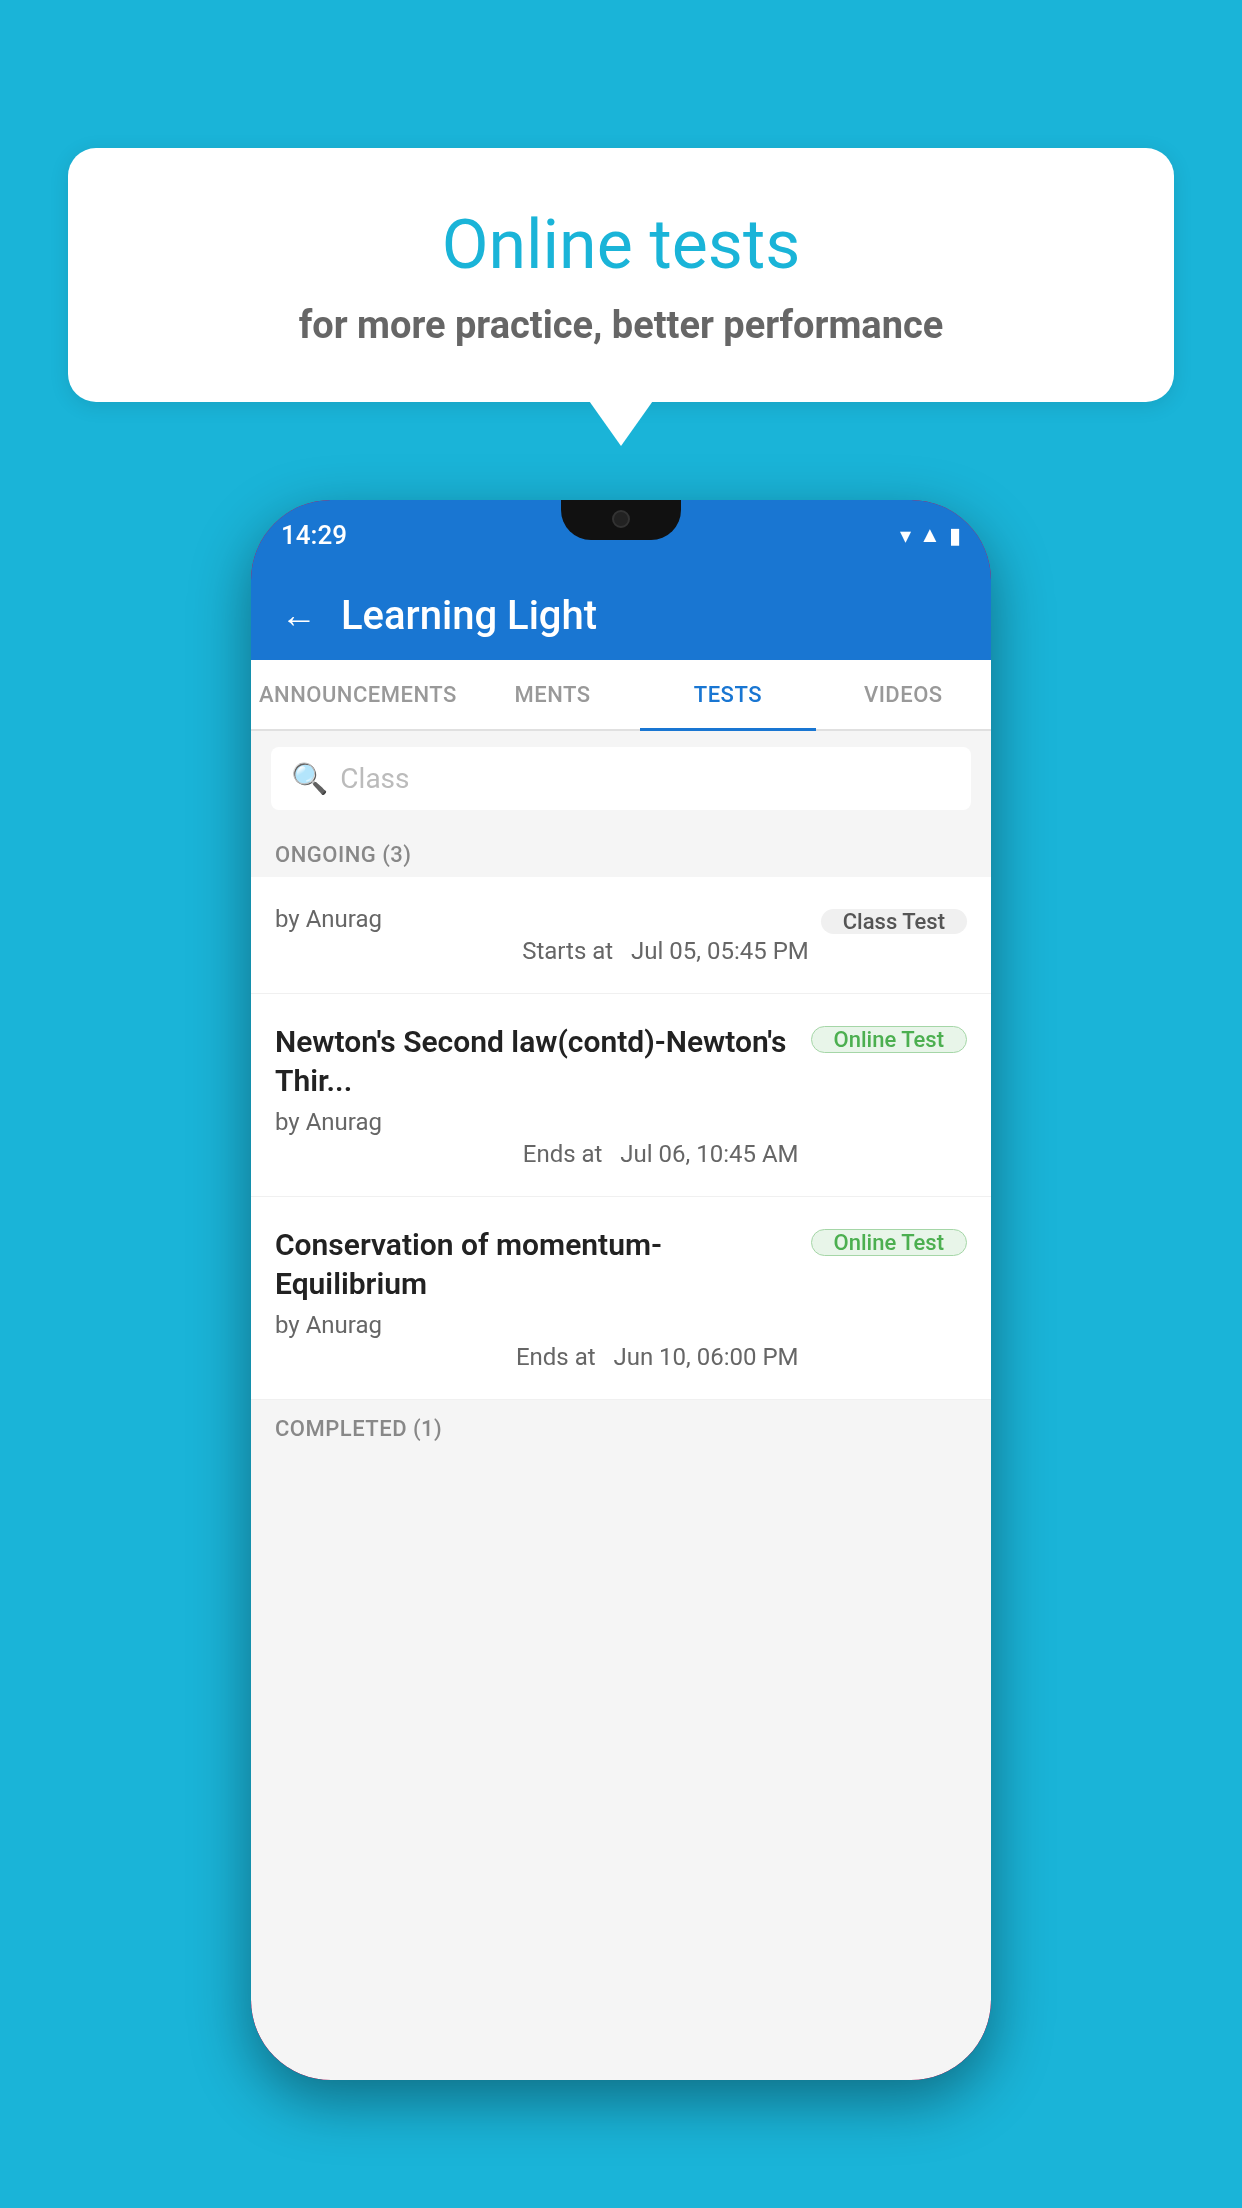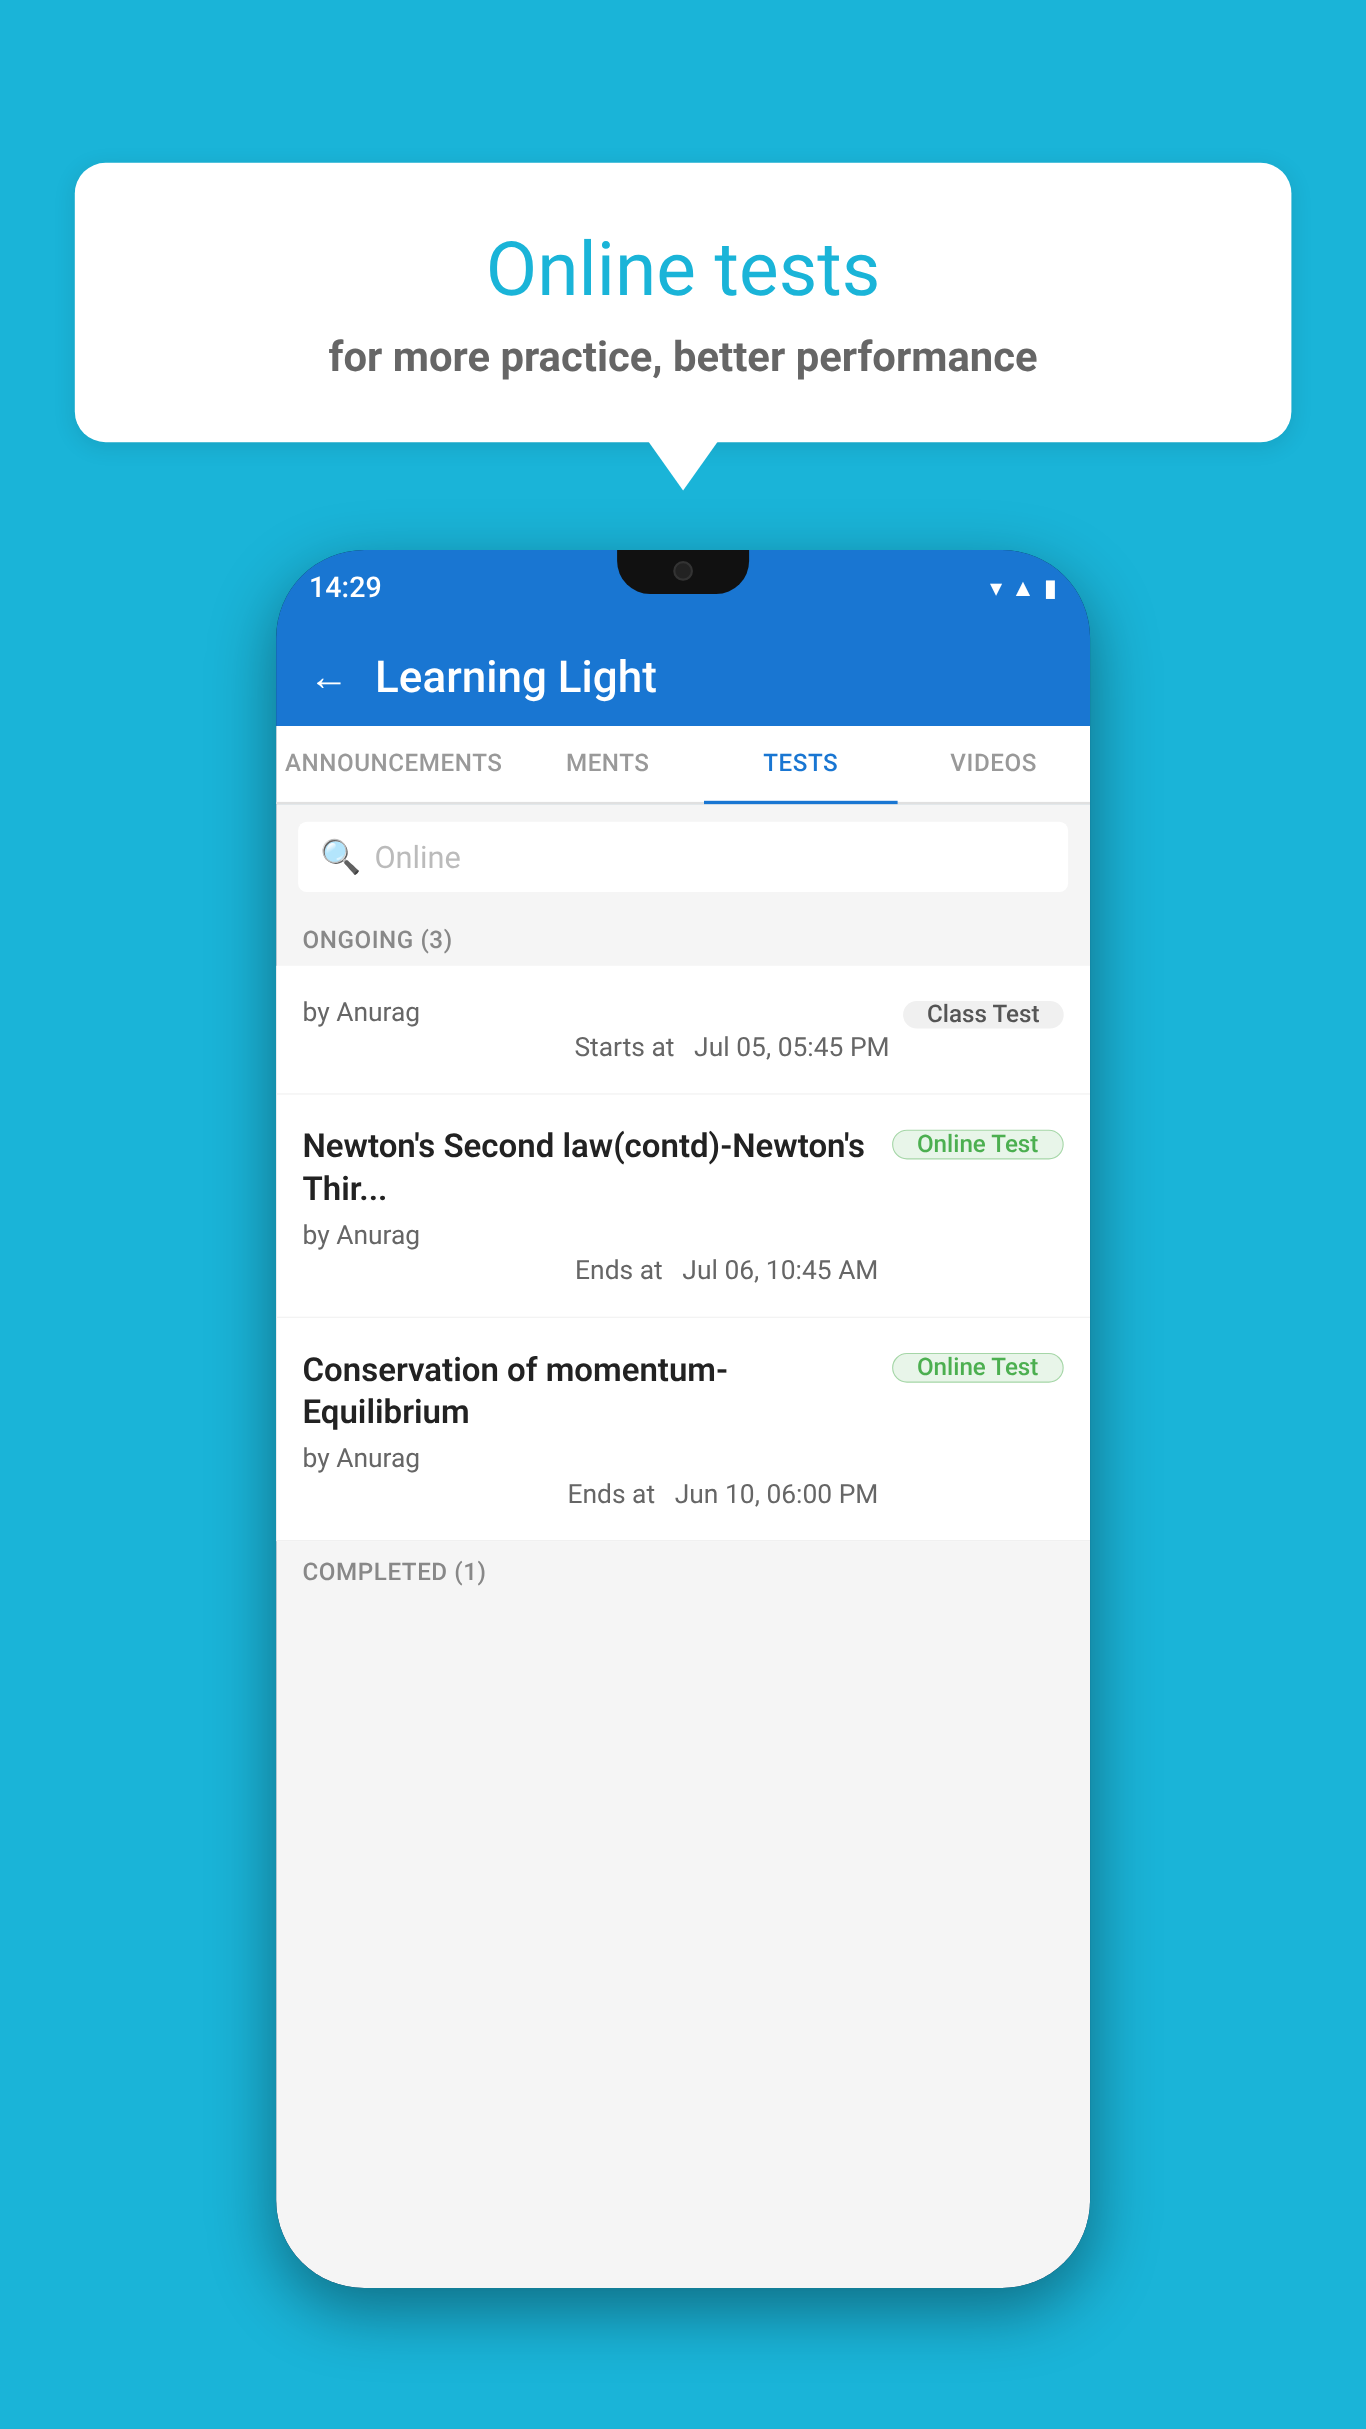--- a/index.html
+++ b/index.html
@@ -49,21 +49,21 @@
     }
 
     
     .phone-frame {
       position: absolute;
       top: 500px;
       left: 50%;
       transform: translateX(-50%);
       width: 740px;
       height: 1580px;
-      background: #0c4a6e;
+      background: #be185d;
       border-radius: 80px;
       box-shadow: 0 20px 60px rgba(0,0,0,0.4);
       overflow: hidden;
     }
 
     
     .phone-status-bar {
       background: #1976d2;
       height: 70px;
       display: flex;
@@ -297,21 +297,21 @@
       <div class="tab-item">ANNOUNCEMENTS</div>
       <div class="tab-item">MENTS</div>
       <div class="tab-item active">TESTS</div>
       <div class="tab-item">VIDEOS</div>
     </div>
 
     <div class="phone-screen">
 
       <div class="search-bar">
         <span class="search-icon-glyph">🔍</span>
-        <span class="search-input-text">Online</span>
+        <span class="search-input-text">Class</span>
       </div>
 
       <div class="section-label">ONGOING (3)</div>
 
       <div class="test-list">
 
         <div class="test-item">
           <div class="test-info">
             <div class="test-by">by Anurag</div>
             <div class="test-time">Starts at &nbsp; Jul 05, 05:45 PM</div>

